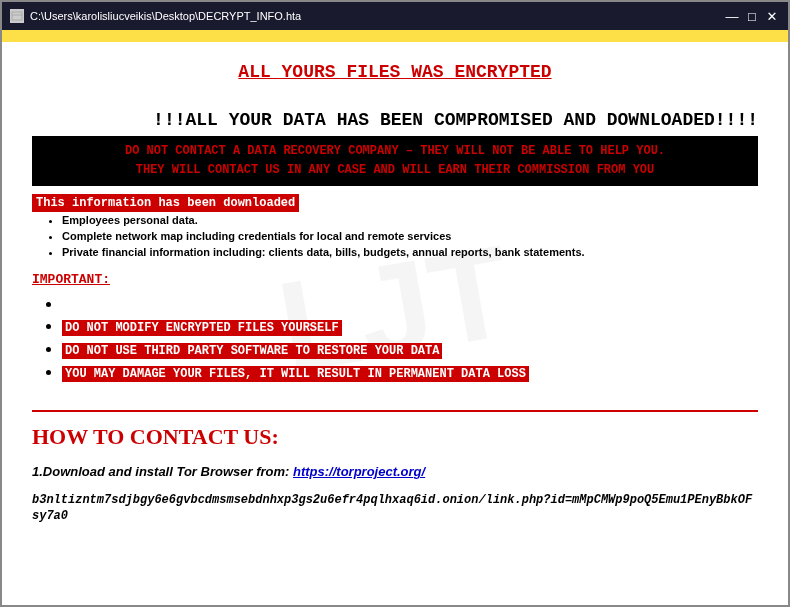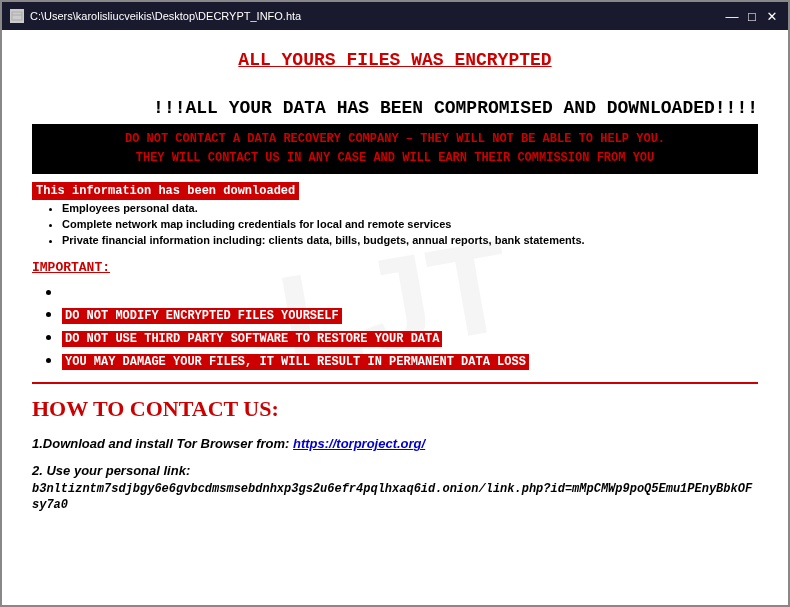--- a/index.html
+++ b/index.html
@@ -14,20 +14,21 @@
     }
 
     .window {
       width: 790px;
       height: 607px;
       background: #fde047;
       border: 2px solid #888;
       display: flex;
       flex-direction: column;
       box-shadow: 2px 2px 8px rgba(0,0,0,0.4);
+      gap: 12px;
     }
 
     .title-bar {
       background: #1a1a2e;
       height: 28px;
       display: flex;
       align-items: center;
       justify-content: space-between;
       padding: 0 8px;
       flex-shrink: 0;
@@ -161,21 +162,21 @@
       font-weight: 900;
       font-size: 13px;
       font-family: 'Courier New', monospace;
       text-decoration: underline;
       margin-bottom: 8px;
     }
 
     .warning-list {
       list-style: disc;
       padding-left: 30px;
-      margin-bottom: 12px;
+      margin-bottom: 28px;
       text-decoration: underline;
     }
 
     .warning-list li {
       margin-bottom: 4px;
     }
 
     .warning-item-red {
       display: inline-block;
       background: #cc0000;
@@ -310,19 +311,18 @@
       <hr class="divider">
 
       <div class="contact-title">HOW TO CONTACT US:</div>
 
       <div class="step">
         <span>1.Download and install Tor Browser from:</span>
         <a href="#">https://torproject.org/</a>
       </div>
 
       <div class="step">
-        <span class="step-label">2. Use your personal link:</span>
         <span class="personal-link">b3nltizntm7sdjbgy6e6gvbcdmsmsebdnhxp3gs2u6efr4pqlhxaq6id.onion/link.php?id=mMpCMWp9poQ5Emu1PEnyBbkOFsy7a0</span>
       </div>
 
     </div>
   </div>
 </div>
 
 </body></html>

